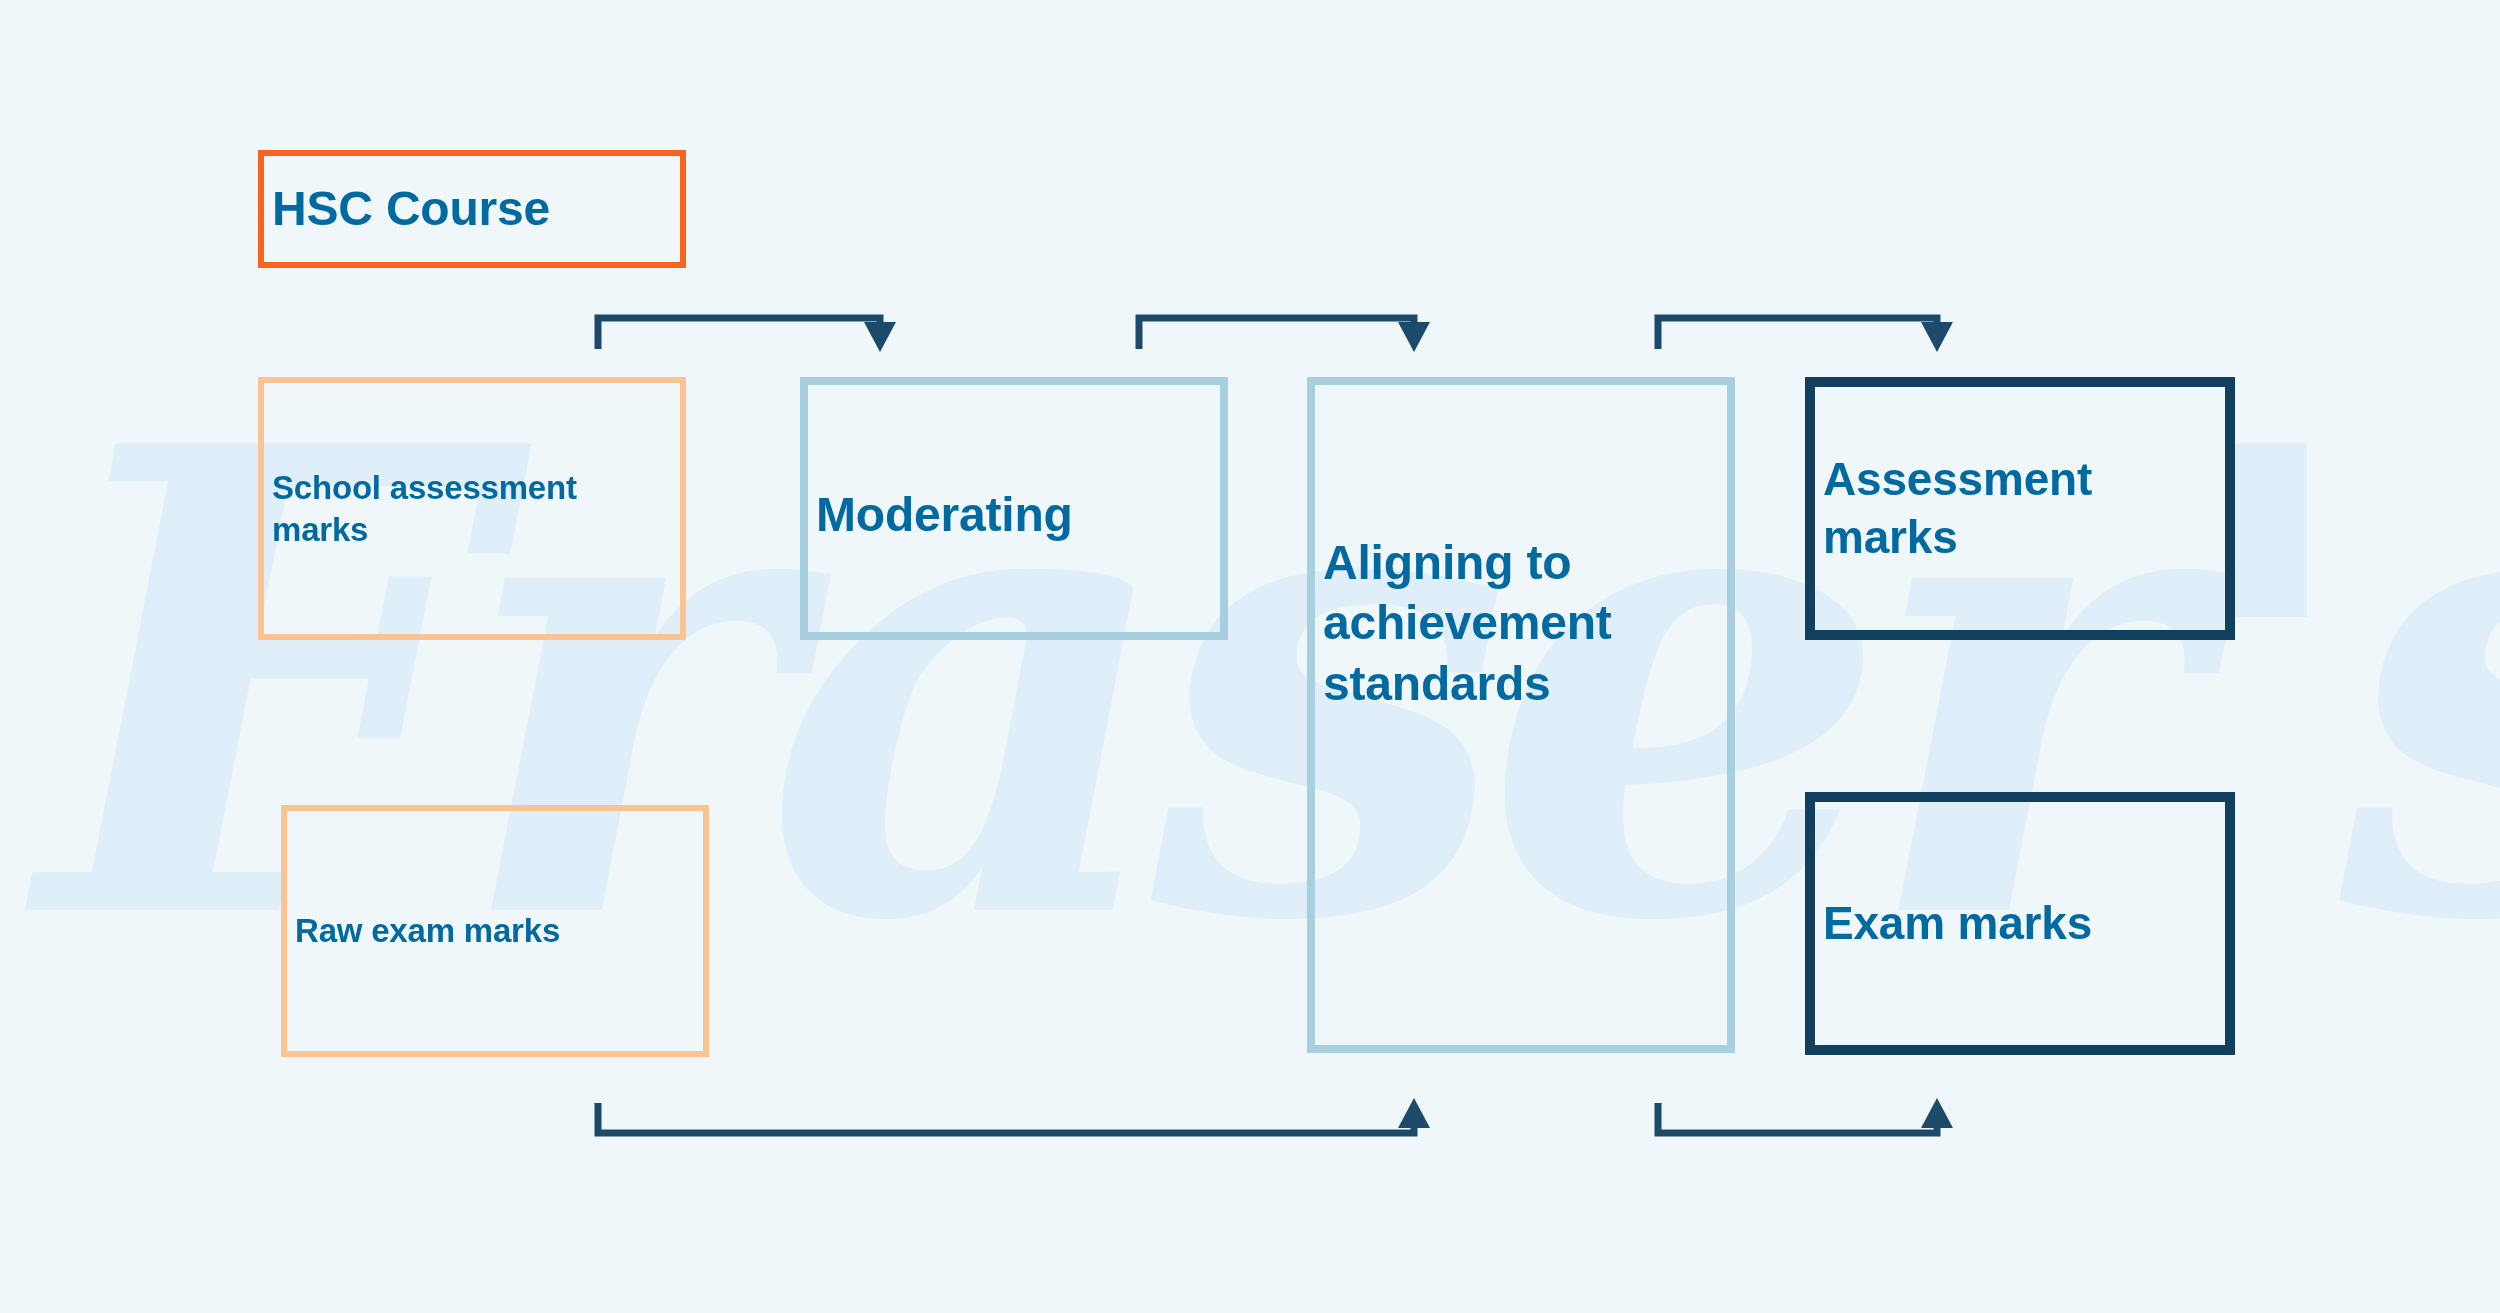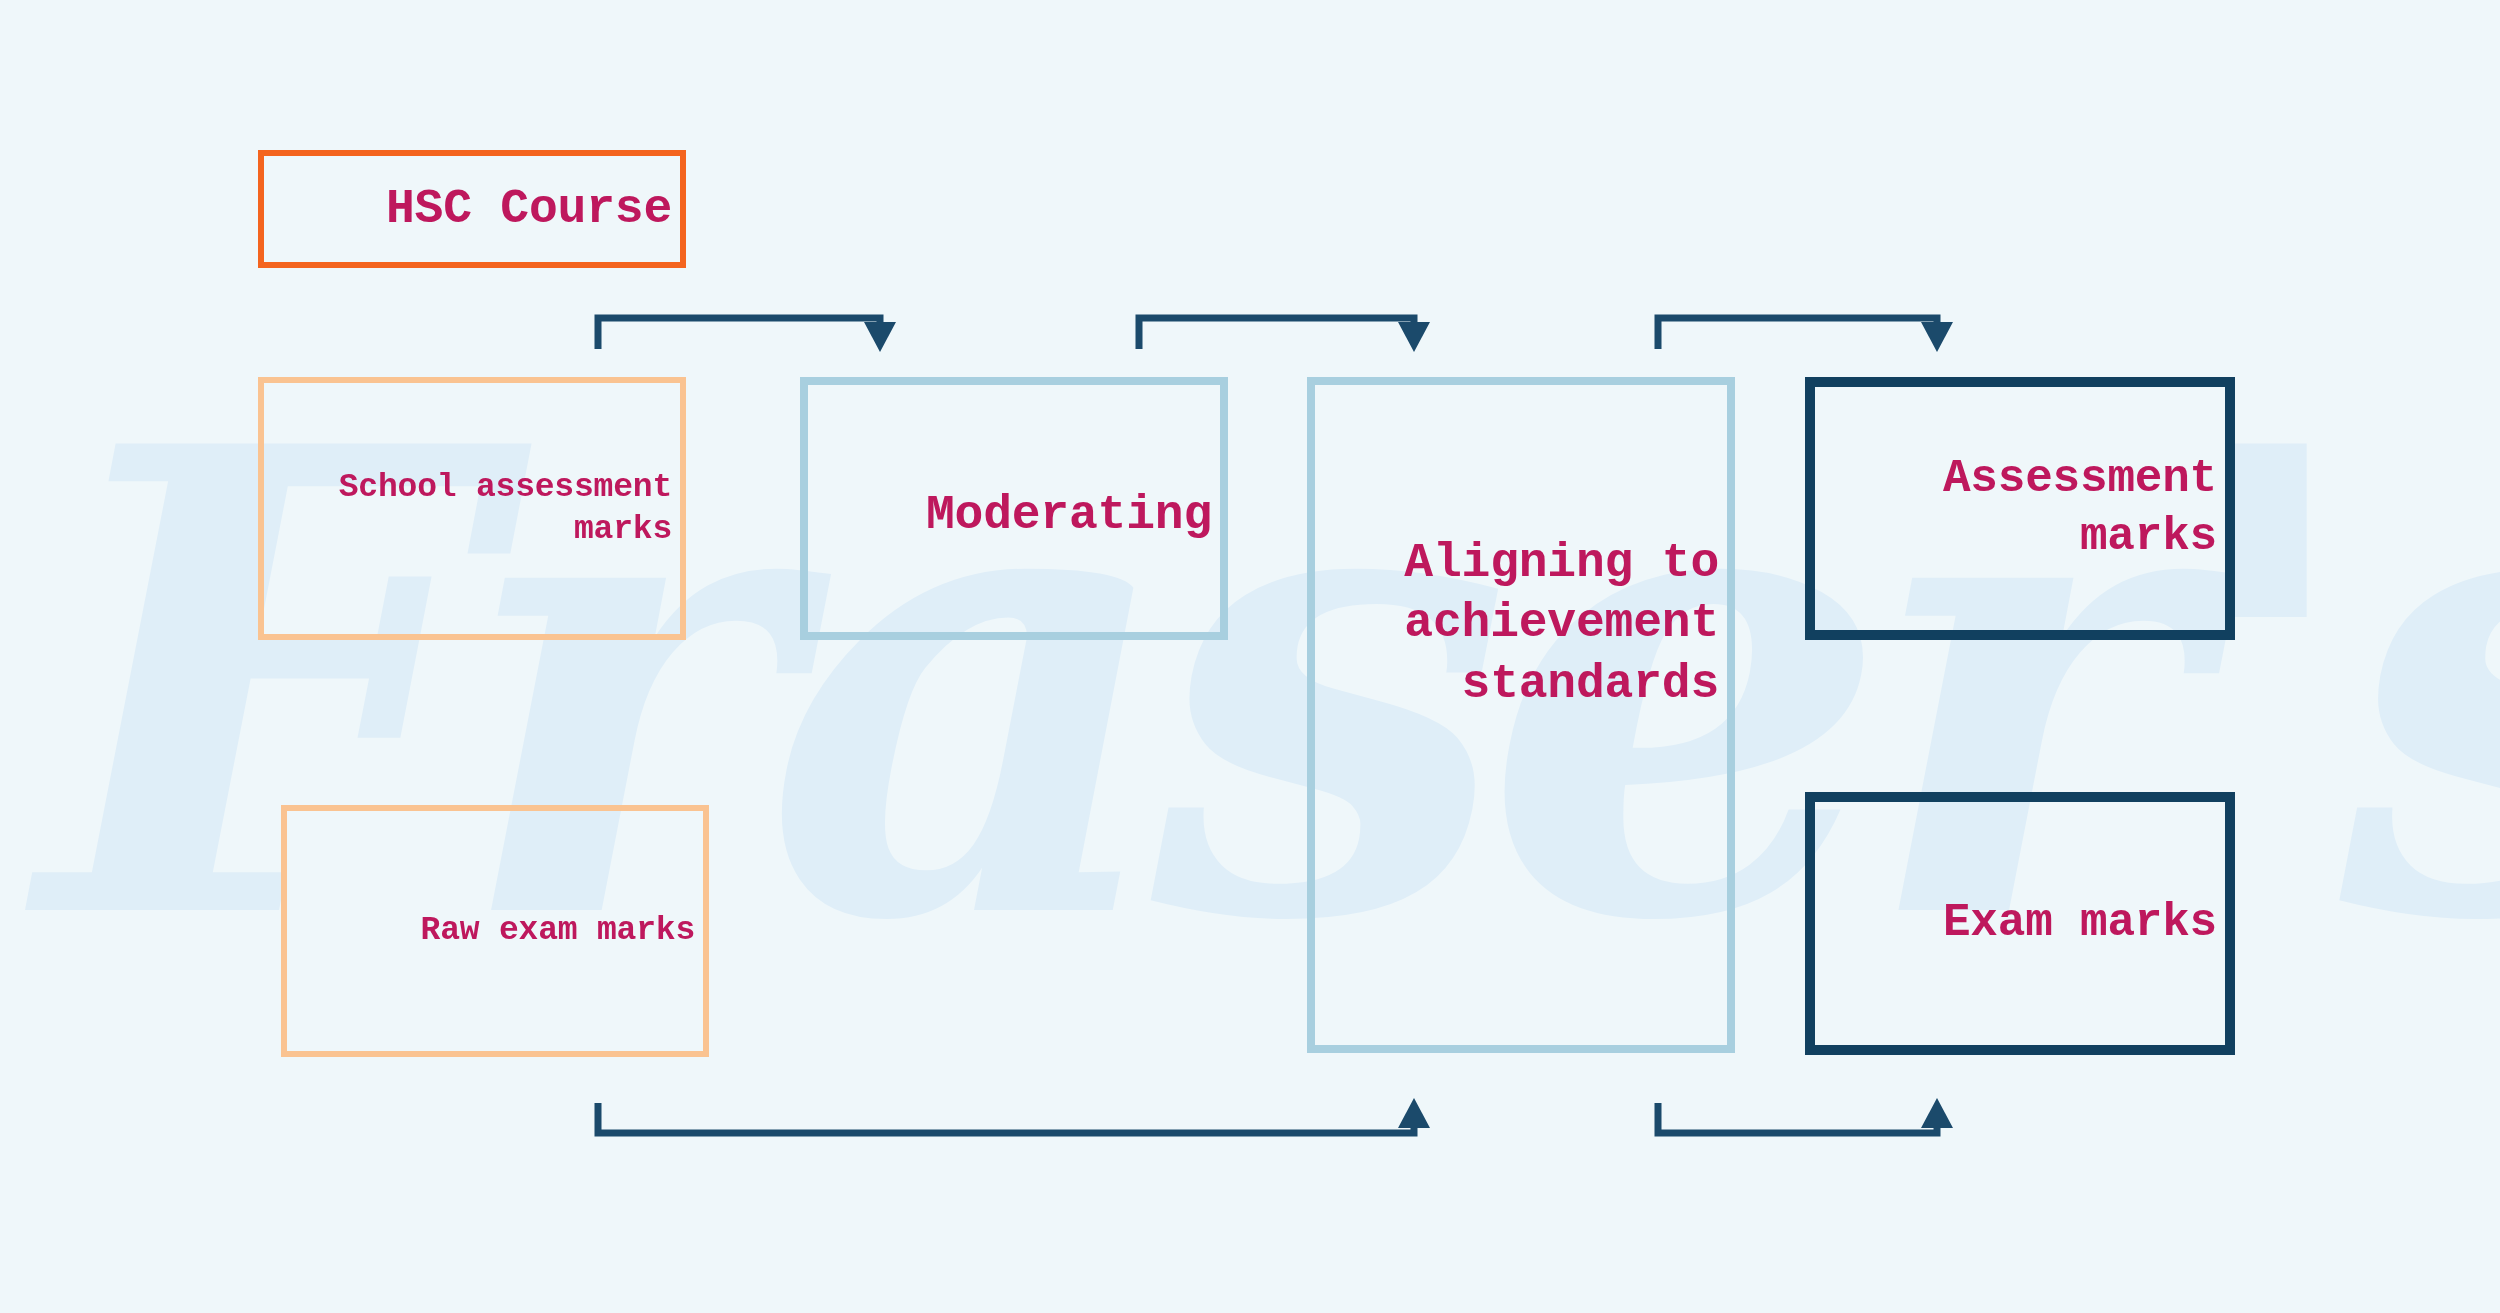--- a/index.html
+++ b/index.html
@@ -37,26 +37,25 @@
     letter-spacing: -28px;
   }
 
   
   .node {
     position: absolute;
     box-sizing: border-box;
     display: flex;
     align-items: center;
     justify-content: center;
-    text-align: right;
-    color: #be185d;
+    text-align: left;
+    color: #0369a1;
     font-weight: 700;
     line-height: 1.26;
     letter-spacing: -0.2px;
-    font-family: Liberation Mono, monospace;
   }
   .node .label { display: block; width: 100%; padding: 0 8px; }
 
   
   .hdr {
     border: 6px solid #f4641e;
     font-size: 48px;
     background: transparent;
   }
 

